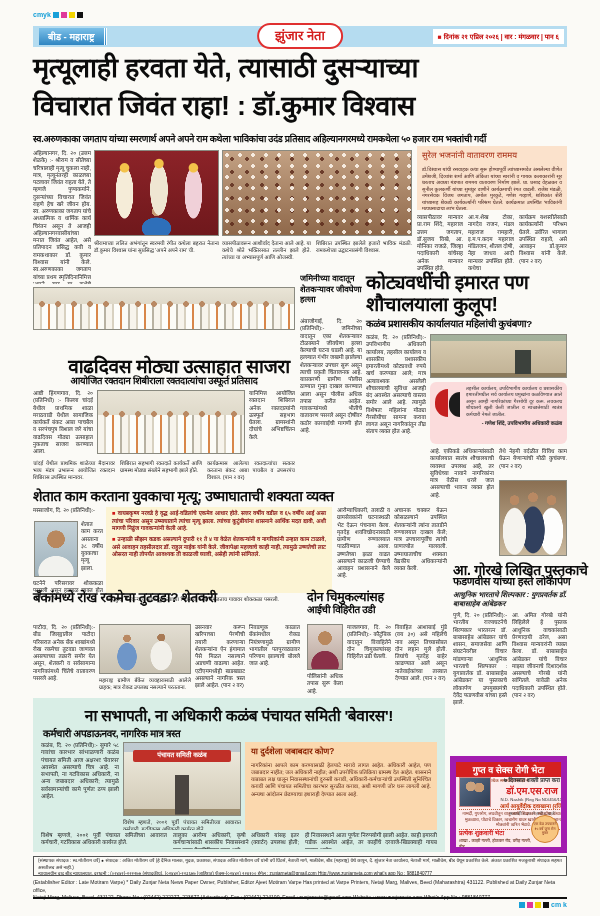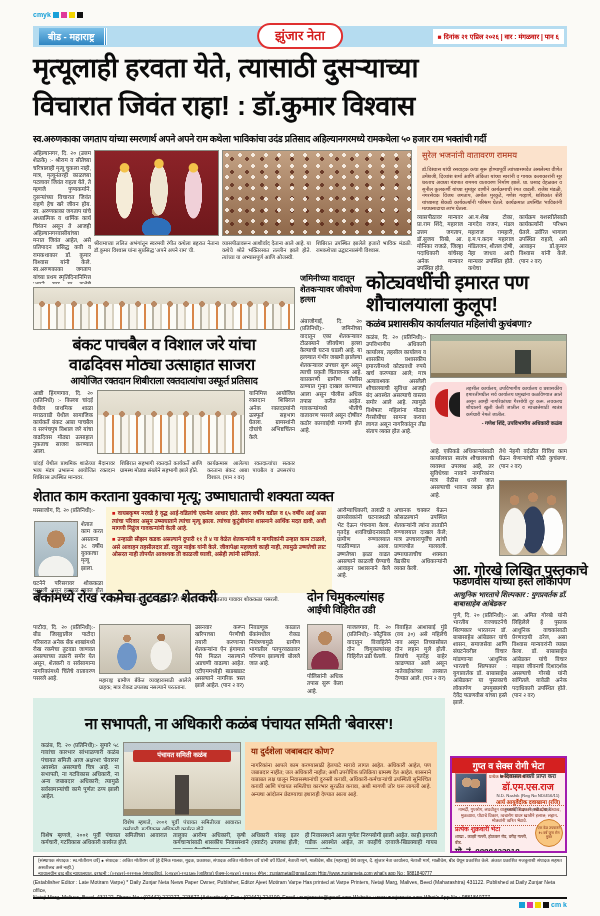--- a/index.html
+++ b/index.html
@@ -109,22 +109,21 @@
     <div class="tiny" style="font-size:5px;color:#44201a;">डॉ.विश्वास यांची रसवाहक कथा सुरू होण्यापूर्वी त्यांच्यासमवेत असलेल्या वीणेत उमेशजी, दिव्यांश शर्मा आणि अंकिता यांच्या स्वरांनी व गायक कलाकारांनी सूर धरताच अवघ्या मंडपात राममय वातावरण निर्माण झाले. प्रा. प्रसाद वेहळकर व सुनील कुलकर्णी यांच्या सुमधुर वाणीने कार्यक्रमाची रंगत वाढली. राजेश मंडळी, नगरसेवक विजय जगताप, अमोल मुरकुटे, गणेश गव्हाणे, शशिकांत शेरी यांच्यासह शेकडो कार्यकर्त्यांनी परिश्रम घेतले. कार्यक्रमात उपस्थित भाविकांनी महाप्रसादाचा लाभ घेतला.</div>
   </div>
   <div class="abs cap" style="left:94px;top:240px;width:125px;height:44px;overflow:hidden;">श्रीरामाच्या ललित अभंगांतून स्वरमयी रंगीत कथेला बहरात नेताना डॉ.कुमार विश्वास यांना सुप्रसिद्ध 'अपने अपने राम' ची.</div>
   <div class="abs cap" style="left:222px;top:240px;width:89px;height:44px;overflow:hidden;">व्यासपीठावरून आशीर्वाद देताना आले आहे. या कथेचे श्रोते भक्तिरसात तल्लीन झाले होते. त्यांच्या या अभ्यासपूर्ण आणि ओजस्वी.</div>
   <div class="abs cap" style="left:316px;top:240px;width:96px;height:44px;overflow:hidden;">शिबिरात उपस्थित झालेले हजारो भाविक मंडळी. रामकथेच्या उद्घाटनप्रसंगी विश्वास.</div>
   <div class="abs tiny" style="left:417px;top:214px;width:46px;height:70px;overflow:hidden;">व्यासपीठावर मान्यवर प्रा.राम शिंदे, महाराज उत्तम जगताप, डॉ.सुजय विखे, आ. मोनिका राजळे, जिल्हा पदाधिकारी यांचेसह अनेक मान्यवर उपस्थित होते.</div>
   <div class="abs tiny" style="left:468px;top:214px;width:46px;height:70px;overflow:hidden;">आ.म.शेख टोका, नागदेव राजन, मंडल महाराज रामहारी, इ.म.प.कदम महाराज मंडितजन, शीतल दोषी, नेहा जाधव आदी मान्यवर उपस्थित होते. कथेचा</div>
   <div class="abs tiny" style="left:519px;top:214px;width:48px;height:70px;overflow:hidden;">कार्यक्रम यशस्वीतेसाठी कार्यकर्त्यांनी परिश्रम घेतले. उर्वरित भागाला उपस्थित राहावे, असे आवाहन डॉ.कुमार विश्वास यांनी केले. (पान २ वर)</div>
 
   <div class="photo ph-group" style="left:33px;top:287px;width:262px;height:43px;"></div>
-  <div class="abs hl center" style="left:33px;top:333px;width:262px;font-size:16px;">बंकट पाचबैल व विशाल जरे यांचा</div>
-  <div class="abs hl center" style="left:31px;top:353px;width:262px;font-size:16px;">वाढदिवस मोठ्या उत्साहात साजरा</div>
+  <div class="abs hl center" style="left:48px;top:353px;width:262px;font-size:19px;">वाढदिवस मोठ्या उत्साहात साजरा</div>
   <div class="abs hl center" style="left:33px;top:374px;width:262px;font-size:9.6px;">आयोजित रक्तदान शिबीराला रक्तदात्यांचा उस्फूर्त प्रतिसाद</div>
   <div class="abs tiny" style="left:33px;top:390px;width:60px;height:66px;overflow:hidden;">आष्टी हिंगणगाव, दि. २० (प्रतिनिधी) :- किल्ला चांदई येथील प्राथमिक शाळा मराठवाडी येथील सामाजिक कार्यकर्ते बंकट आबा पाचबैल व सरपंचपुत्र विशाल जरे यांचा वाढदिवस मोठ्या उत्साहात नुकताच साजरा करण्यात आला.</div>
   <div class="photo ph-group" style="left:97px;top:390px;width:148px;height:64px;"></div>
   <div class="abs tiny" style="left:249px;top:390px;width:46px;height:66px;overflow:hidden;">यानिमित्त आयोजित रक्तदान शिबिरात अनेक रक्तदात्यांनी उत्स्फूर्त सहभाग घेतला. ग्रामस्थांनी दोघांचे अभिष्टचिंतन केले.</div>
   <div class="abs cap" style="left:33px;top:460px;width:82px;height:22px;overflow:hidden;">चांदई येथील प्राथमिक शाळेच्या मैदानावर भव्य मंडप उभारून आयोजित रक्तदान शिबिरास उपस्थित मान्यवर.</div>
   <div class="abs cap" style="left:120px;top:460px;width:82px;height:22px;overflow:hidden;">शिबिरात सहभागी रक्तदाते कार्यकर्ते आणि ग्रामस्थ मोठ्या संख्येने सहभागी झाले होते.</div>
   <div class="abs cap" style="left:207px;top:460px;width:88px;height:22px;overflow:hidden;">कार्यक्रमास आलेल्या रक्तदात्यांचा सत्कार करताना बंकट आबा पाचबैल व उपसरपंच विशाल. (पान २ वर)</div>
 
   <div class="abs" style="left:300px;top:274px;width:62px;height:208px;overflow:hidden;">
     <div style="font-size:8.2px;font-weight:bold;line-height:1.3;color:#0b0b0b;margin-bottom:12px;">जमिनीच्या वादातून शेतकऱ्यावर जीवघेणा हल्ला</div>
@@ -176,36 +175,37 @@
   <div class="abs tiny" style="left:249px;top:624px;width:51px;height:70px;overflow:hidden;">निवडणूक काळात बँकांमधील रोकड नियंत्रणामुळे ग्रामीण भागातील पतपुरवठ्यावर परिणाम झाल्याचे बोलले जात आहे.</div>
 
   <div class="abs hl" style="left:307px;top:588px;width:140px;font-size:12.5px;">दोन चिमुकल्यांसह</div>
   <div class="abs hl" style="left:307px;top:602px;width:140px;font-size:10px;">आईची विहिरीत उडी</div>
   <div class="photo ph-woman" style="left:307px;top:624px;width:36px;height:46px;"></div>
   <div class="abs tiny" style="left:307px;top:673px;width:36px;height:21px;overflow:hidden;">पोलिसांनी अधिक तपास सुरू केला आहे.</div>
   <div class="abs tiny" style="left:347px;top:624px;width:44px;height:70px;overflow:hidden;">माजलगाव, दि. २० (प्रतिनिधी):- कौटुंबिक वादातून विवाहितेने दोन चिमुकल्यांसह विहिरीत उडी घेतली.</div>
   <div class="abs tiny" style="left:395px;top:624px;width:52px;height:70px;overflow:hidden;">विवाहित आशाबाई मुंडे (वय ३०) असे महिलेचे नाव असून तिच्यासोबत दोन लहान मुले होती. तिघांचे मृतदेह बाहेर काढण्यात आले असून नातेवाईकांच्या ताब्यात देण्यात आले. (पान २ वर)</div>
 
   <div class="abs" style="left:33px;top:698px;width:412px;height:154px;background:#d9eee6;">
-    <div class="abs hl center" style="left:10px;top:6px;width:392px;font-size:15.5px;margin-top:8px;">ना सभापती, ना अधिकारी कळंब पंचायत समिती 'बेवारस'!</div>
+    <div class="abs hl center" style="left:10px;top:6px;width:392px;font-size:15.5px;">ना सभापती, ना अधिकारी कळंब पंचायत समिती 'बेवारस'!</div>
+    <div class="abs hl" style="left:10px;top:28px;width:392px;font-size:10px;">कर्मचारी अपडाऊनवर, नागरिक मात्र त्रस्त</div>
     <div class="abs tiny" style="left:8px;top:44px;width:78px;height:86px;overflow:hidden;">कळंब, दि. २० (प्रतिनिधी):- सुमारे ५८ गावांचा कारभार सांभाळणारी कळंब पंचायत समिती आज अक्षरशः 'बेवारस' अवस्थेत असल्याचे चित्र आहे. ना सभापती, ना गटविकास अधिकारी, ना अन्य जबाबदार अधिकारी; त्यामुळे सर्वसामान्यांची कामे पूर्णतः ठप्प झाली आहेत.</div>
     <div class="photo ph-panchayat" style="left:90px;top:44px;width:118px;height:74px;">
       <div class="sign">पंचायत समिती कळंब</div>
     </div>
     <div class="abs" style="left:212px;top:44px;width:192px;height:88px;background:#fbd8ae;box-sizing:border-box;padding:3px 6px;overflow:hidden;">
       <div style="font-size:8.3px;font-weight:bold;color:#8a2200;margin-bottom:6px;">या दुर्दशेला जबाबदार कोण?</div>
       <div style="font-size:5.4px;line-height:1.32;color:#5a2410;text-align:justify;">नागरिकांना आपले काम करण्यासाठी हेलपाटे मारावे लागत आहेत. अधिकारी आहेत, पण जबाबदार नाहीत; जल अधिकारी नाहीत; अशी उपरोधिक प्रतिक्रिया ग्रामस्थ देत आहेत. शासनाने याबाबत लक्ष घालून निवासस्थानांची दुरुस्ती करावी, अधिकारी-कर्मचाऱ्यांची उपस्थिती सुनिश्चित करावी आणि पंचायत समितीचा कारभार सुरळीत करावा, अशी मागणी जोर धरू लागली आहे. अन्यथा आंदोलन छेडण्याचा इशाराही देण्यात आला आहे.</div>
     </div>
     <div class="abs cap" style="left:90px;top:121px;width:118px;height:11px;overflow:hidden;">विशेष म्हणजे, २००१ पूर्वी पंचायत समितीच्या आवारात कर्मचारी, गटविकास अधिकारी कार्यरत होते.</div>
     <div class="abs tiny" style="left:8px;top:134px;width:126px;height:17px;overflow:hidden;">विशेष म्हणजे, २००१ पूर्वी पंचायत समितीच्या आवारात कर्मचारी, गटविकास अधिकारी कार्यरत होते.</div>
     <div class="abs tiny" style="left:140px;top:134px;width:126px;height:17px;overflow:hidden;">तालुका आरोग्य अधिकारी, कृषी अधिकारी यांसह इतर कर्मचाऱ्यांसाठी शासकीय निवासस्थाने (क्वार्टर) उपलब्ध होती; मात्र जागा बैठकीविनाच पडून आहे.</div>
     <div class="abs tiny" style="left:272px;top:134px;width:132px;height:17px;overflow:hidden;">ही निवासस्थाने आता पूर्णतः निरुपयोगी झाली आहेत. काही इमारती पडीक अवस्थेत आहेत, तर काहींचे दरवाजे-खिडक्याही गायब झाल्या आहेत.</div>
   </div>
 
-  <div class="abs" style="left:450px;top:756px;width:117px;height:97px;border:2px solid #a21caf;background:#fdecec;box-sizing:border-box;overflow:hidden;">
+  <div class="abs" style="left:450px;top:756px;width:117px;height:97px;border:6px solid #a21caf;background:#fdecec;box-sizing:border-box;overflow:hidden;">
     <div style="background:#d42020;color:#fff;font-size:9px;font-weight:bold;text-align:center;padding:1px 0;">गुप्त व सेक्स रोगी भेटा</div>
     <div class="center" style="font-size:4.4px;color:#8a2200;">प्रत्येक समस्यांचे समाधान</div>
     <div class="photo ph-couple" style="left:3px;top:15px;width:32px;height:30px;border:1px solid #c88;"></div>
     <div class="abs center" style="left:37px;top:14px;width:78px;">
       <div style="font-size:5.8px;font-weight:bold;color:#333;">७ दिवसात शक्ती प्राप्त करा</div>
       <div style="font-size:9.5px;font-weight:bold;color:#d42020;">डॉ.एम.एस.राज</div>
       <div style="font-size:4.3px;color:#333;">N.D. Nashik (Reg No ND/456/11)</div>
       <div style="font-size:5.6px;font-weight:bold;color:#c03000;">आर्य आयुर्वेदीक दवाखाना (रजि)</div>
       <div style="font-size:4.5px;color:#333;">सकाळी १.३० ते रात्री ८ वाजे</div>
     </div>

